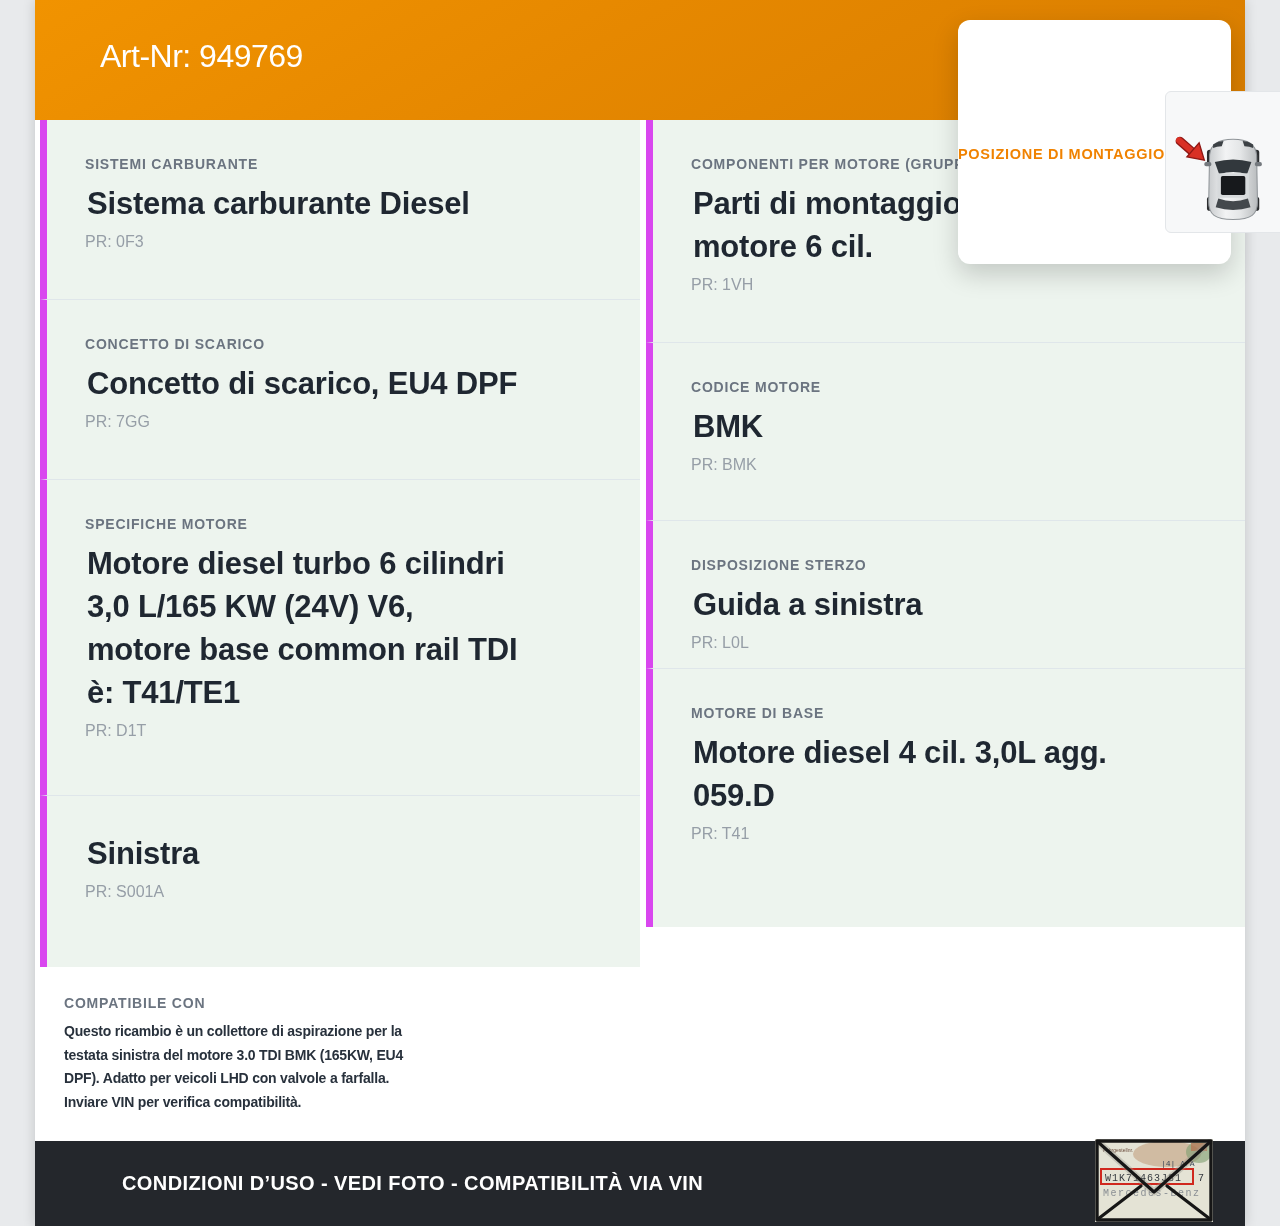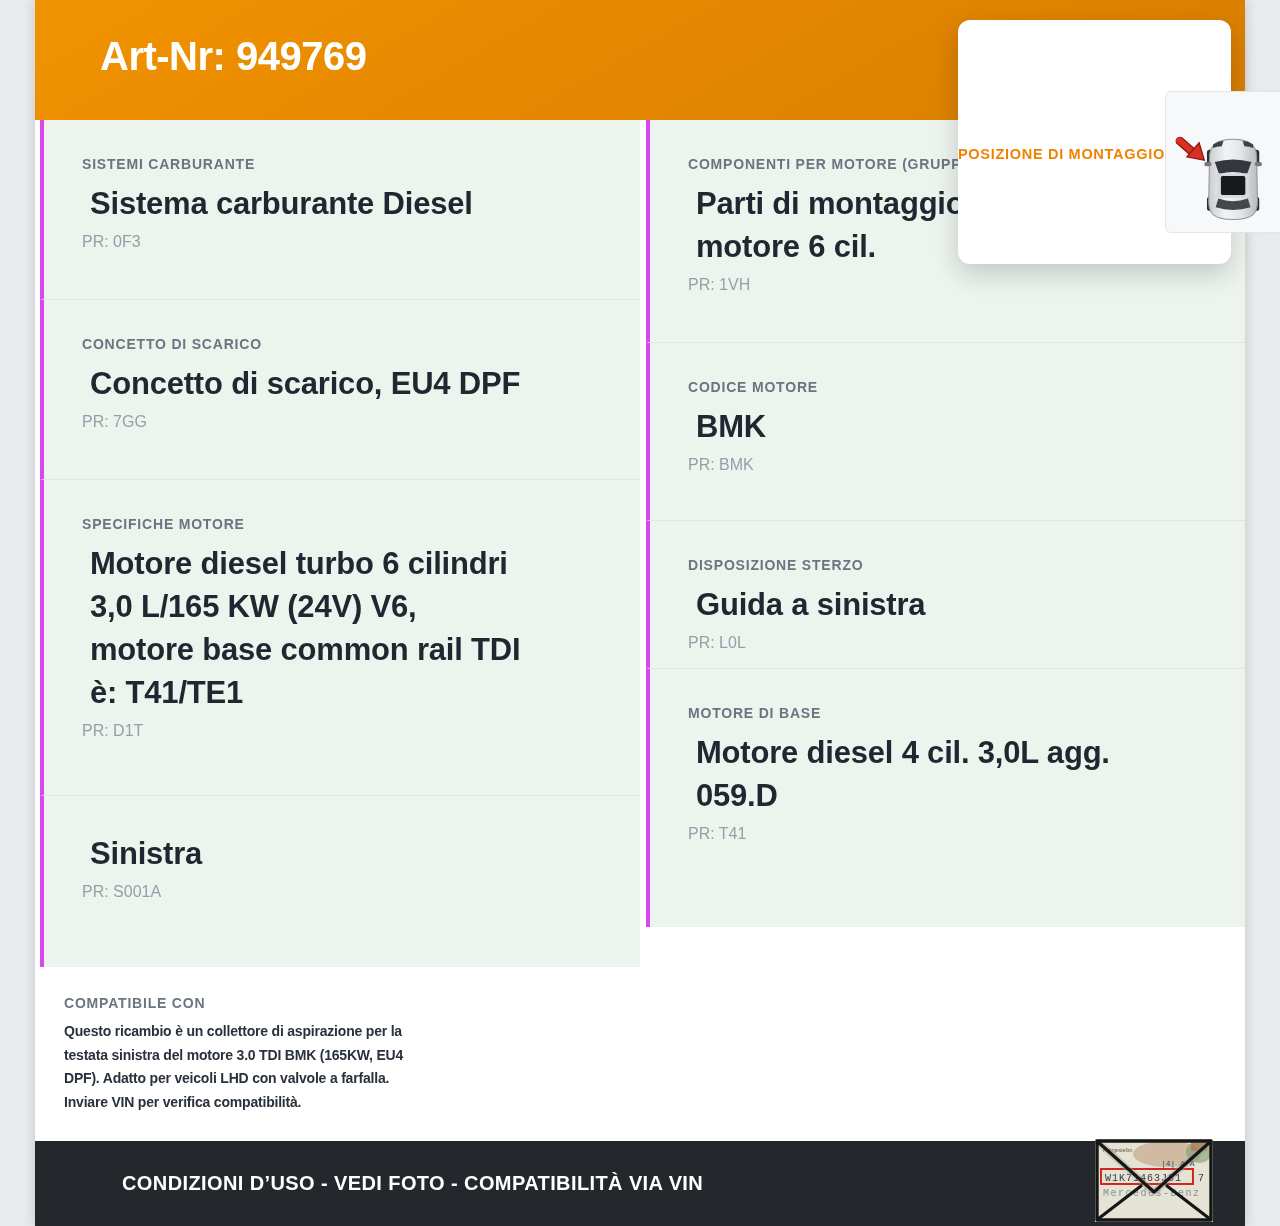--- a/index.html
+++ b/index.html
@@ -13,44 +13,44 @@
     position:absolute;left:35px;top:0;width:1210px;height:1226px;
     background:#ffffff;box-shadow:0 0 12px rgba(0,0,0,.16);
   }
   
   .header{
     height:120px;
     background:linear-gradient(150deg,#f19300 0%,#e68800 45%,#d87d00 100%);
     display:flex;align-items:center;padding-left:65px;box-sizing:border-box;
   }
   .header .h-title{
-    color:#ffffff;font-size:40px;font-weight:700;letter-spacing:-.5px;margin-top:-8px;
+    color:#ffffff;font-size:32px;font-weight:400;letter-spacing:-.5px;margin-top:-8px;
   }
   
   .main{display:flex;padding-left:5px;}
   .col{display:flex;flex-direction:column;}
   .col-left{width:600px;margin-right:6px;}
   .col-right{width:599px;}
   .card{
     box-sizing:border-box;
-    border-left:4px solid #d946ef;
+    border-left:7px solid #d946ef;
     background:#edf4ee;
     padding:36px 30px 0 38px;
     overflow:visible;
   }
   .card.sep{border-top:1px solid #dfe6ea;}
   .lc1{height:179px}.lc2{height:180px}.lc3{height:316px}.lc4{height:172px}
   .rc1{height:222px}.rc2{height:178px}.rc3{height:148px}.rc4{height:259px}
   .label{
     font-size:14px;font-weight:700;color:#6b7480;letter-spacing:.8px;
     margin:0 0 10px 0;white-space:nowrap;
   }
   .title{
     font-size:31px;font-weight:700;color:#1f2731;letter-spacing:-.2px;
-    line-height:43px;margin:0 0 8px 8px;white-space:pre-line;
+    line-height:43px;margin:0 0 8px 2px;white-space:pre-line;
   }
   .pr{font-size:16px;color:#969ea7;margin:0;white-space:nowrap;}
   
   .compat{
     box-sizing:border-box;width:600px;height:174px;background:#ffffff;
     padding:28px 18px 0 24px;
   }
   .compat .label{margin-bottom:9px;}
   .compat .body{
     font-size:14px;font-weight:700;color:#28313c;line-height:23.5px;

